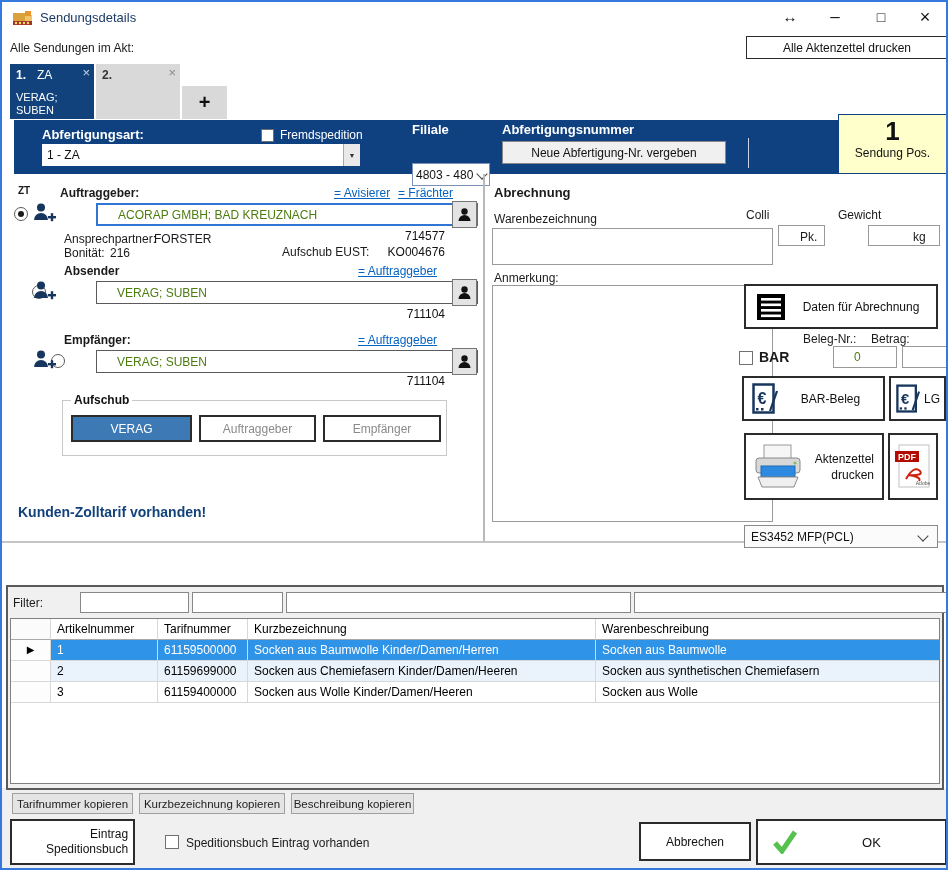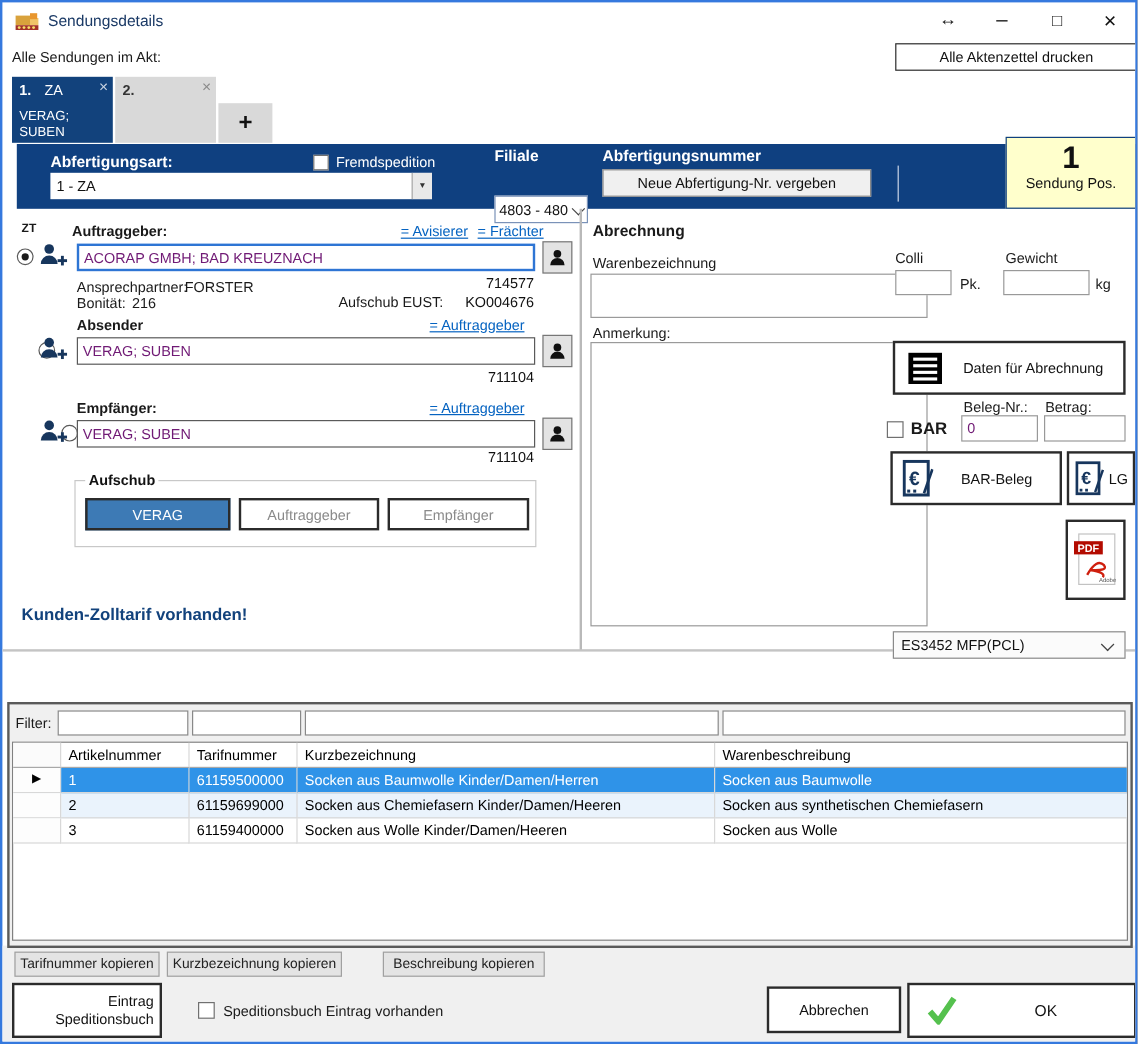--- a/index.html
+++ b/index.html
@@ -4,21 +4,21 @@
 <style>
   * { margin:0; padding:0; box-sizing:border-box; font-family:"Liberation Sans", sans-serif; }
   html,body { background:#888; }
   .win { position:relative; width:948px; height:870px; background:#fff; border:2px solid #3579de; overflow:hidden; }
   .abs { position:absolute; }
   .lbl { font-size:12px; color:#1a1a1a; white-space:nowrap; }
   .b { font-weight:bold; }
   .wlbl { font-size:12px; color:#fff; white-space:nowrap; }
   .link { font-size:12px; color:#0563c1; text-decoration:underline; white-space:nowrap; cursor:pointer; }
   .numr { font-size:12px; color:#111; text-align:right; }
-  .inp { border:1px solid #5a5a5a; background:#fff; font-size:12px; padding:0 4px; color:#701a75; }
+  .inp { border:1px solid #5a5a5a; background:#fff; font-size:12px; padding:0 20px; color:#4d7c0f;margin-left:32px; }
   .inp-focus { border:2px solid #2e75d4; }
   .ta { border:1px solid #9a9a9a; background:#fff; resize:none; font-size:12px; padding:2px 4px; }
   .btn { background:#fff; border:1px solid #2b2b2b; font-size:12px; color:#111; display:flex; align-items:center; justify-content:center; cursor:pointer; }
   .graybtn { background:#e4e4e4; border:1px solid #a0a0a0; font-size:11.5px; color:#222; display:flex; align-items:center; justify-content:center; cursor:pointer; }
   .chk { display:inline-block; width:14px; height:14px; background:#fff; border:1px solid #707070; }
   .radio { display:inline-block; width:14px; height:14px; border:1px solid #5a5a5a; border-radius:50%; background:#fff; position:relative; }
   .radio.checked::after { content:""; position:absolute; left:3px; top:3px; width:6px; height:6px; border-radius:50%; background:#1a1a1a; }
   .titlebar-ctl { position:absolute; top:2px; height:26px; width:30px; text-align:center; line-height:26px; font-size:15px; color:#111; cursor:pointer; }
   .combo { background:#fff; display:flex; align-items:center; position:relative; overflow:hidden; }
   .combo .txt { font-size:12px; color:#111; padding-left:5px; white-space:nowrap; }
@@ -217,20 +217,30 @@
     <svg width="24" height="30" viewBox="0 0 26 32">
       <rect x="1.5" y="1.5" width="20" height="28" fill="#fff" stroke="#17365d" stroke-width="2.5"></rect>
       <text x="10" y="21" font-size="16" font-weight="bold" fill="#17365d" text-anchor="middle" font-family="Liberation Sans, sans-serif">€</text>
       <line x1="18" y1="28" x2="25" y2="8" stroke="#17365d" stroke-width="2.2"></line>
       <rect x="4" y="25" width="2.5" height="2.5" fill="#17365d"></rect>
         <rect x="9" y="25" width="2.5" height="2.5" fill="#17365d"></rect>
     </svg>
     <span style="flex:1;text-align:center;">LG</span>
   </button>
 
+  <button class="abs btn" style="left:742px;top:431px;width:140px;height:67px;border-width:2px;justify-content:flex-start;padding-left:4px;">
+    <svg width="56" height="48" viewBox="0 0 56 48">
+      <rect x="14" y="2" width="27" height="15" fill="#f6f6f6" stroke="#9a9a9a"></rect>
+      <rect x="6" y="15" width="44" height="15" rx="3" fill="#d8d8d8" stroke="#8a8a8a"></rect>
+      <rect x="11" y="23" width="34" height="11" fill="#2e8ae0" stroke="#1f6ab3"></rect>
+      <path d="M8 34 h40 l-4 10 h-32 z" fill="#efefef" stroke="#8a8a8a"></path>
+      <circle cx="45" cy="20" r="1.6" fill="#7fbf5f"></circle>
+    </svg>
+    <span style="flex:1;text-align:right;padding-right:8px;line-height:16px;"><span>Aktenzettel</span><br><span>drucken</span></span>
+  </button>
   <button class="abs btn" style="left:886px;top:431px;width:50px;height:67px;border-width:2px;">
     <svg width="38" height="48" viewBox="0 0 38 48">
       <rect x="5" y="2" width="30" height="42" fill="#fff" stroke="#c2c2c2"></rect>
       <rect x="1" y="8" width="24" height="11" fill="#b30b00"></rect>
       <text x="13" y="17" font-size="9" font-weight="bold" fill="#fff" text-anchor="middle" font-family="Liberation Sans, sans-serif">PDF</text>
       <path d="M12 36 q8 -14 14 -8 q4 5 -12 4 q14 2 11 6" fill="none" stroke="#cf1f0e" stroke-width="2"></path>
       <text x="29" y="42" font-size="5" fill="#555" text-anchor="middle" font-family="Liberation Sans, sans-serif">Adobe</text>
     </svg>
   </button>
   <div class="abs combo" style="left:742px;top:505px;width:194px;height:23px;background:#fbfbfb;border:1px solid #8a8a8a;">
@@ -277,21 +287,21 @@
         <div class="cell" style="width:90px;">61159400000</div>
         <div class="cell" style="width:348px;">Socken aus Wolle Kinder/Damen/Heeren</div>
         <div class="cell" style="flex:1;border-right:none;">Socken aus Wolle</div>
       </div>
     </div>
   </div>
 
   
   <button class="abs graybtn" style="left:10px;top:791px;width:121px;height:21px;">Tarifnummer kopieren</button>
   <button class="abs graybtn" style="left:137px;top:791px;width:146px;height:21px;">Kurzbezeichnung kopieren</button>
-  <button class="abs graybtn" style="left:289px;top:791px;width:135px;height:21px;margin-left:28px;">Beschreibung kopieren</button>
+  <button class="abs graybtn" style="left:289px;top:791px;width:123px;height:21px;">Beschreibung kopieren</button>
 
   
   <button class="abs btn" style="left:8px;top:817px;width:125px;height:46px;border-width:2px;justify-content:flex-start;padding-left:8px;">
     <svg width="26" height="26" viewBox="0 0 30 30">
       <rect x="1" y="2" width="28" height="26" fill="#000"></rect>
       <rect x="5" y="6" width="20" height="2.6" fill="#fff"></rect>
         <rect x="5" y="11.5" width="20" height="2.6" fill="#fff"></rect>
       <rect x="5" y="17" width="20" height="2.6" fill="#fff"></rect>
         <rect x="5" y="22.5" width="20" height="2.6" fill="#fff"></rect>
     </svg>

